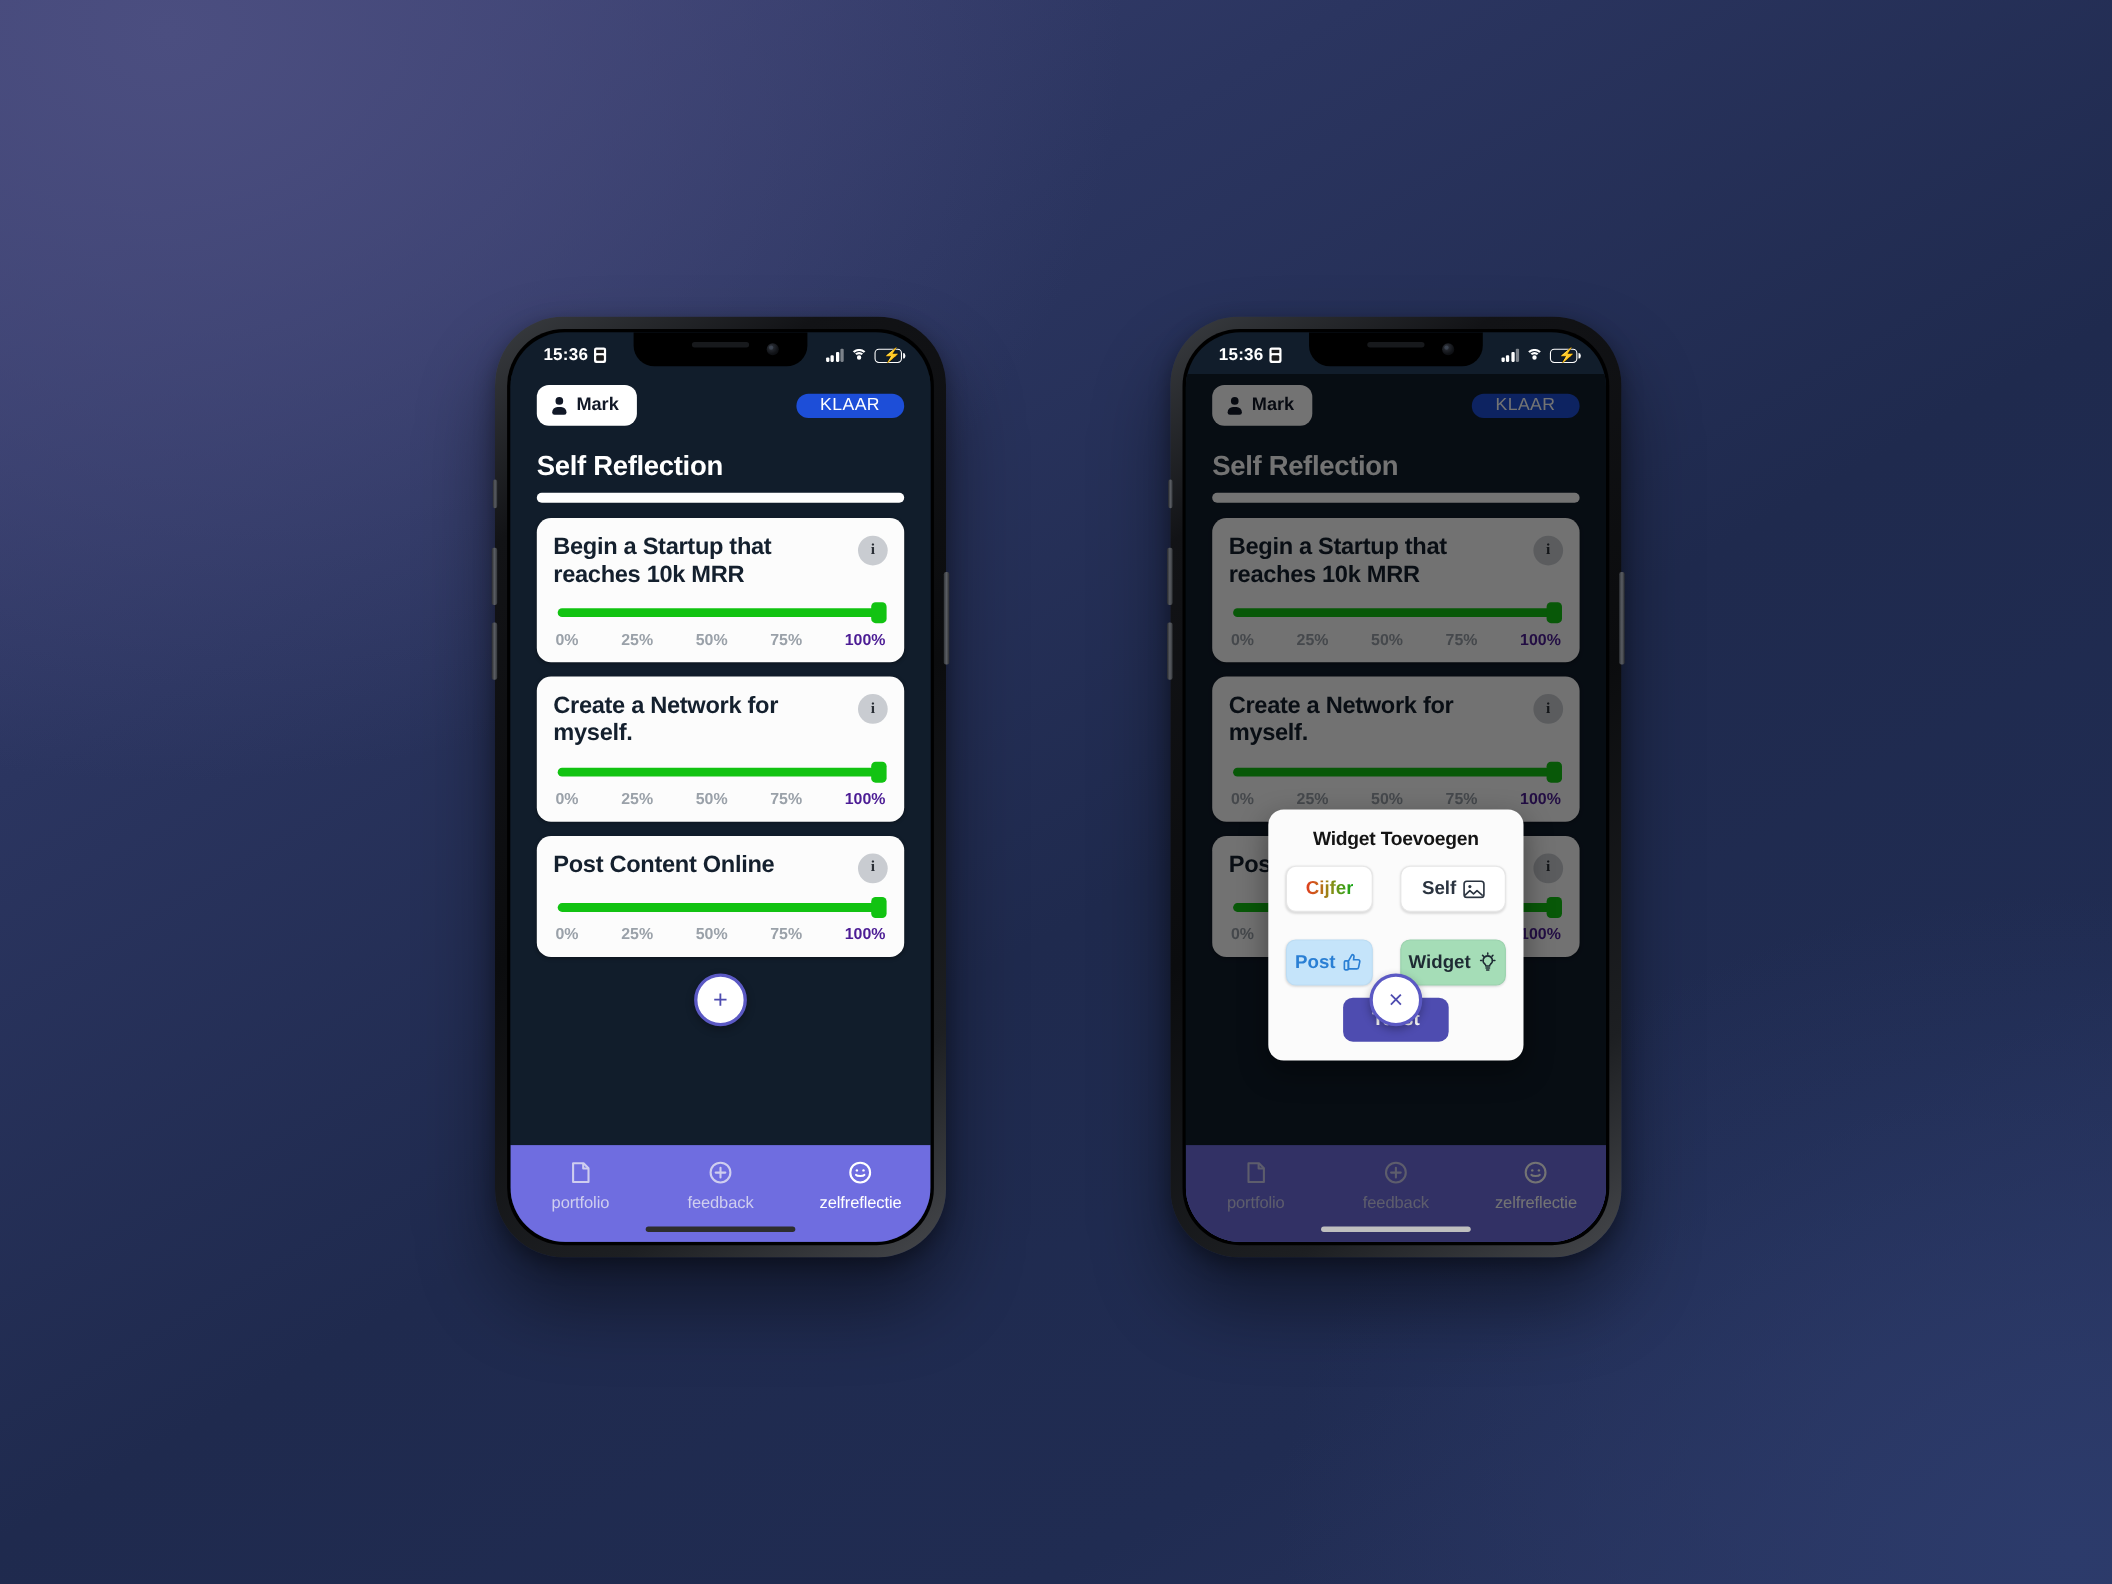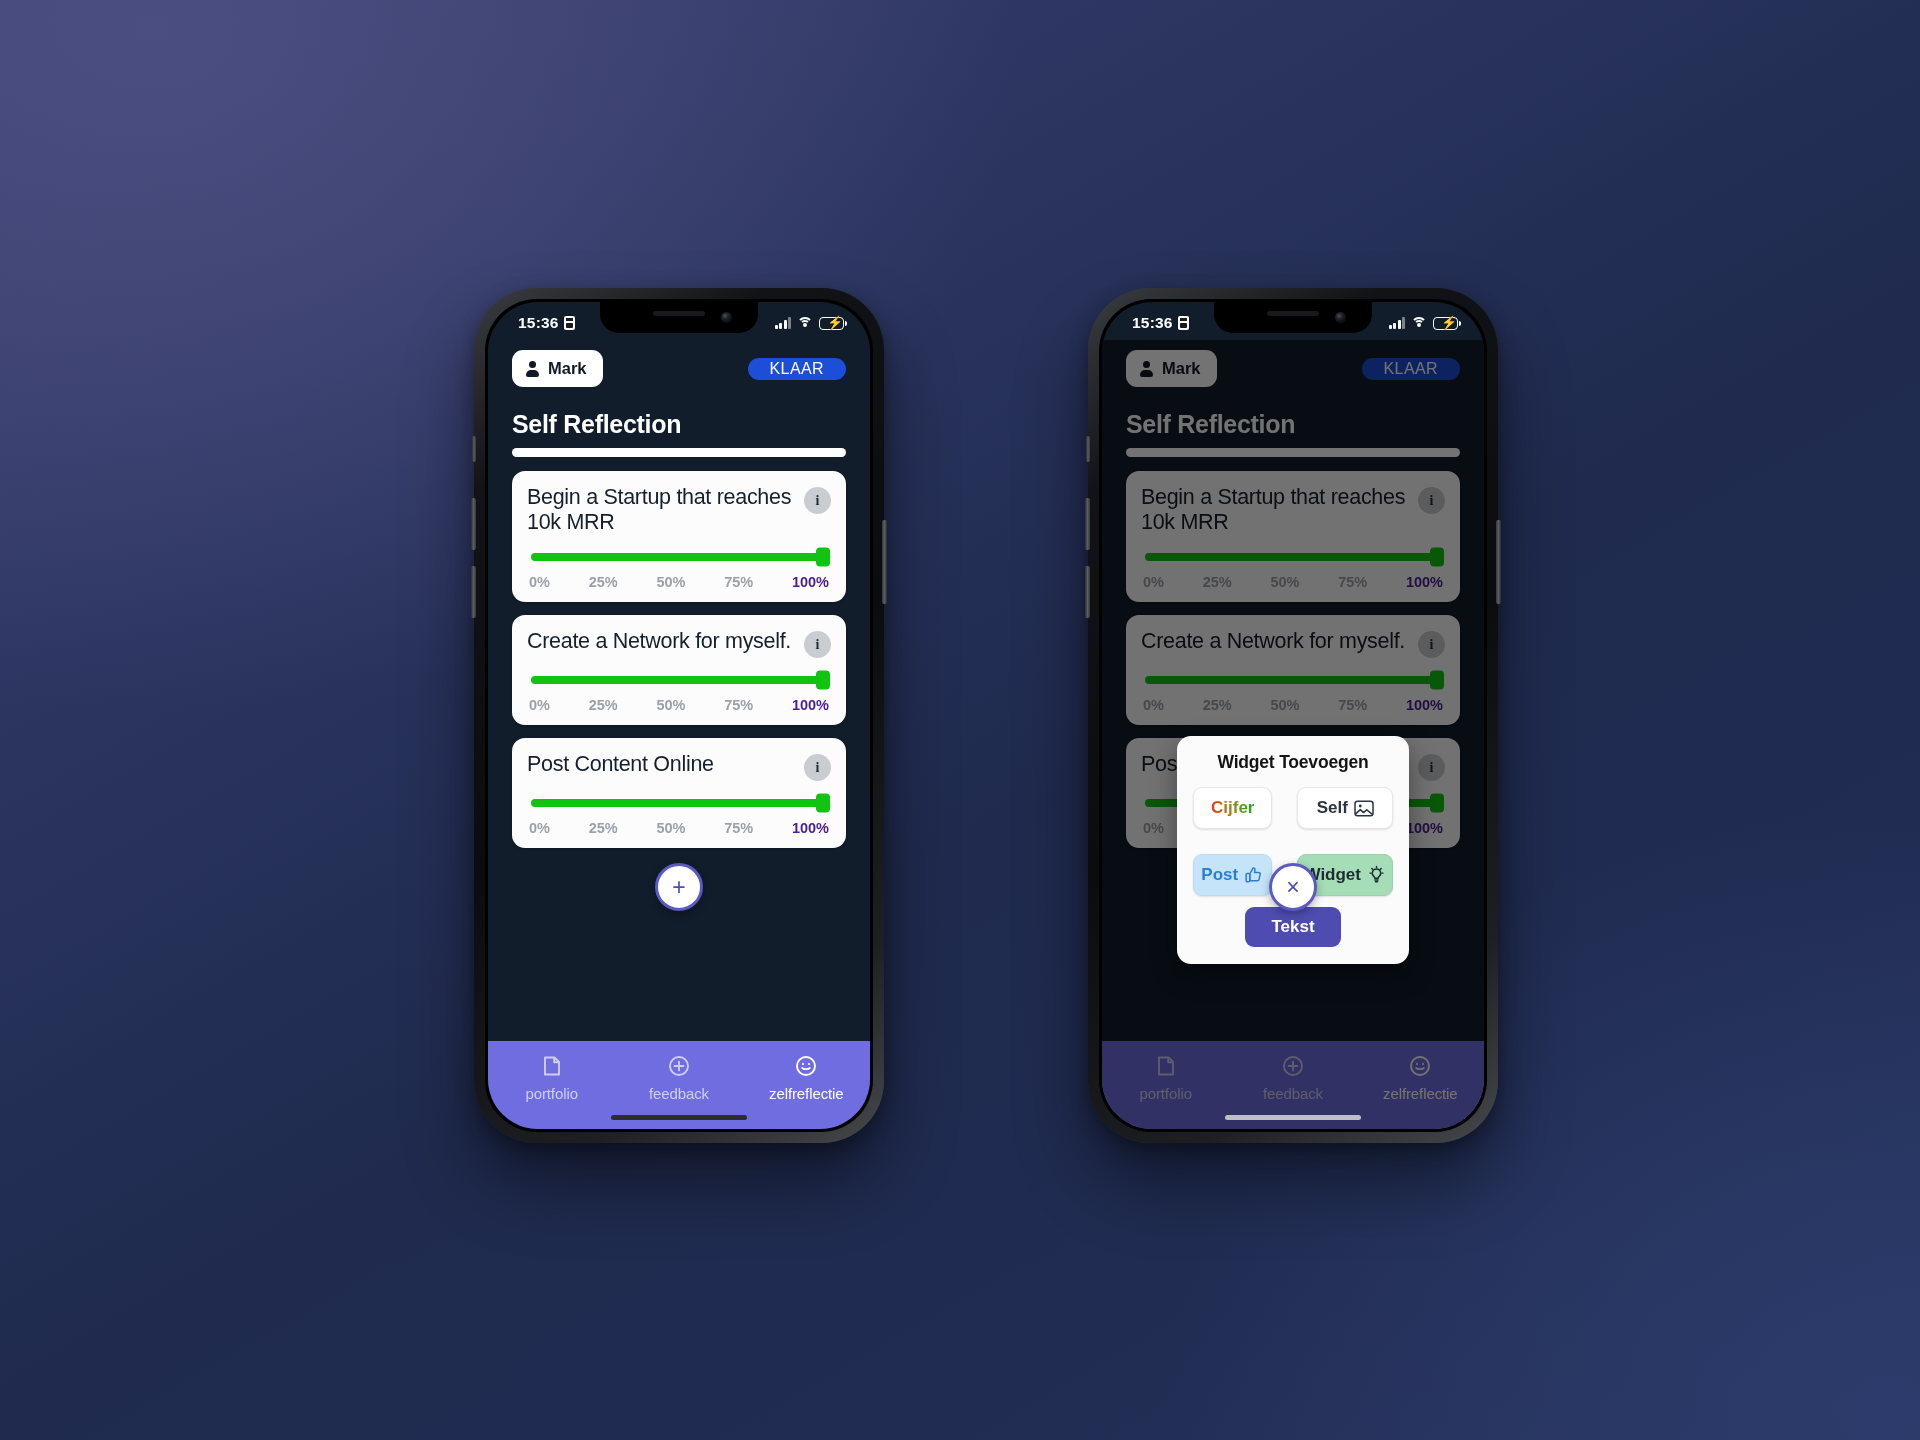--- a/index.html
+++ b/index.html
@@ -6,21 +6,21 @@
   html,body { width:1920px; height:1440px; overflow:hidden; }
   body {
     font-family:"Liberation Sans", sans-serif;
     background:
       radial-gradient(ellipse 1400px 1100px at 8% 2%, #4b4e80 0%, rgba(75,78,128,0) 62%),
       radial-gradient(ellipse 1200px 1000px at 98% 98%, #2c3b6b 0%, rgba(44,59,107,0) 60%),
       linear-gradient(150deg, #3d4274 0%, #2b3560 28%, #1f2a4e 55%, #202c52 78%, #2a3560 100%);
     position:relative;
   }
 
-  .stage { position:absolute; inset:0;margin-left:24px; }
+  .stage { position:absolute; inset:0; }
 
   
   .phone {
     position:absolute;
     width:410px; height:855px;
     border-radius:62px;
     background:linear-gradient(145deg,#3a3d41 0%, #121316 18%, #0b0c0e 52%, #1d1f22 82%, #46484c 100%);
     padding:11px;
     box-shadow:0 40px 70px rgba(0,0,0,.45), 0 6px 18px rgba(0,0,0,.35);
   }
@@ -118,21 +118,21 @@
 
   .page-title { color:#fff; font-size:25px; font-weight:800; margin-top:23px; letter-spacing:-.3px; }
   .progress-track { height:9px; border-radius:6px; background:#fff; margin-top:9px; }
 
   .cards { margin-top:14px; display:flex; flex-direction:column; gap:13px; }
   .card {
     background:#fcfcfc; border-radius:13px; padding:14px 15px 12px 15px;
     position:relative; box-shadow:0 1px 3px rgba(0,0,0,.25);
   }
   .card-head { display:flex; align-items:flex-start; justify-content:space-between; gap:10px; }
-  .card-title { color:#14202e; font-size:21.5px; font-weight:400; line-height:1.17; letter-spacing:-.3px; max-width:300px; }
+  .card-title { color:#14202e; font-size:21.5px; font-weight:700; line-height:1.17; letter-spacing:-.3px; max-width:300px; }
   .info-dot {
     flex:0 0 27px; width:27px; height:27px; border-radius:50%;
     background:#c9ccd1; color:#2a2f36; font-size:14px; font-weight:700;
     display:flex; align-items:center; justify-content:center; margin-top:2px;
     font-family:"Liberation Serif", serif;
   }
   .slider { position:relative; height:18px; margin:13px 4px 0 4px; display:flex; align-items:center; }
   .slider-fill { height:8px; border-radius:5px; background:#12c312; width:100%; }
   .slider-thumb { position:absolute; right:-3px; top:50%; transform:translateY(-50%);
     width:14px; height:19px; border-radius:4px; background:#12c312; }

